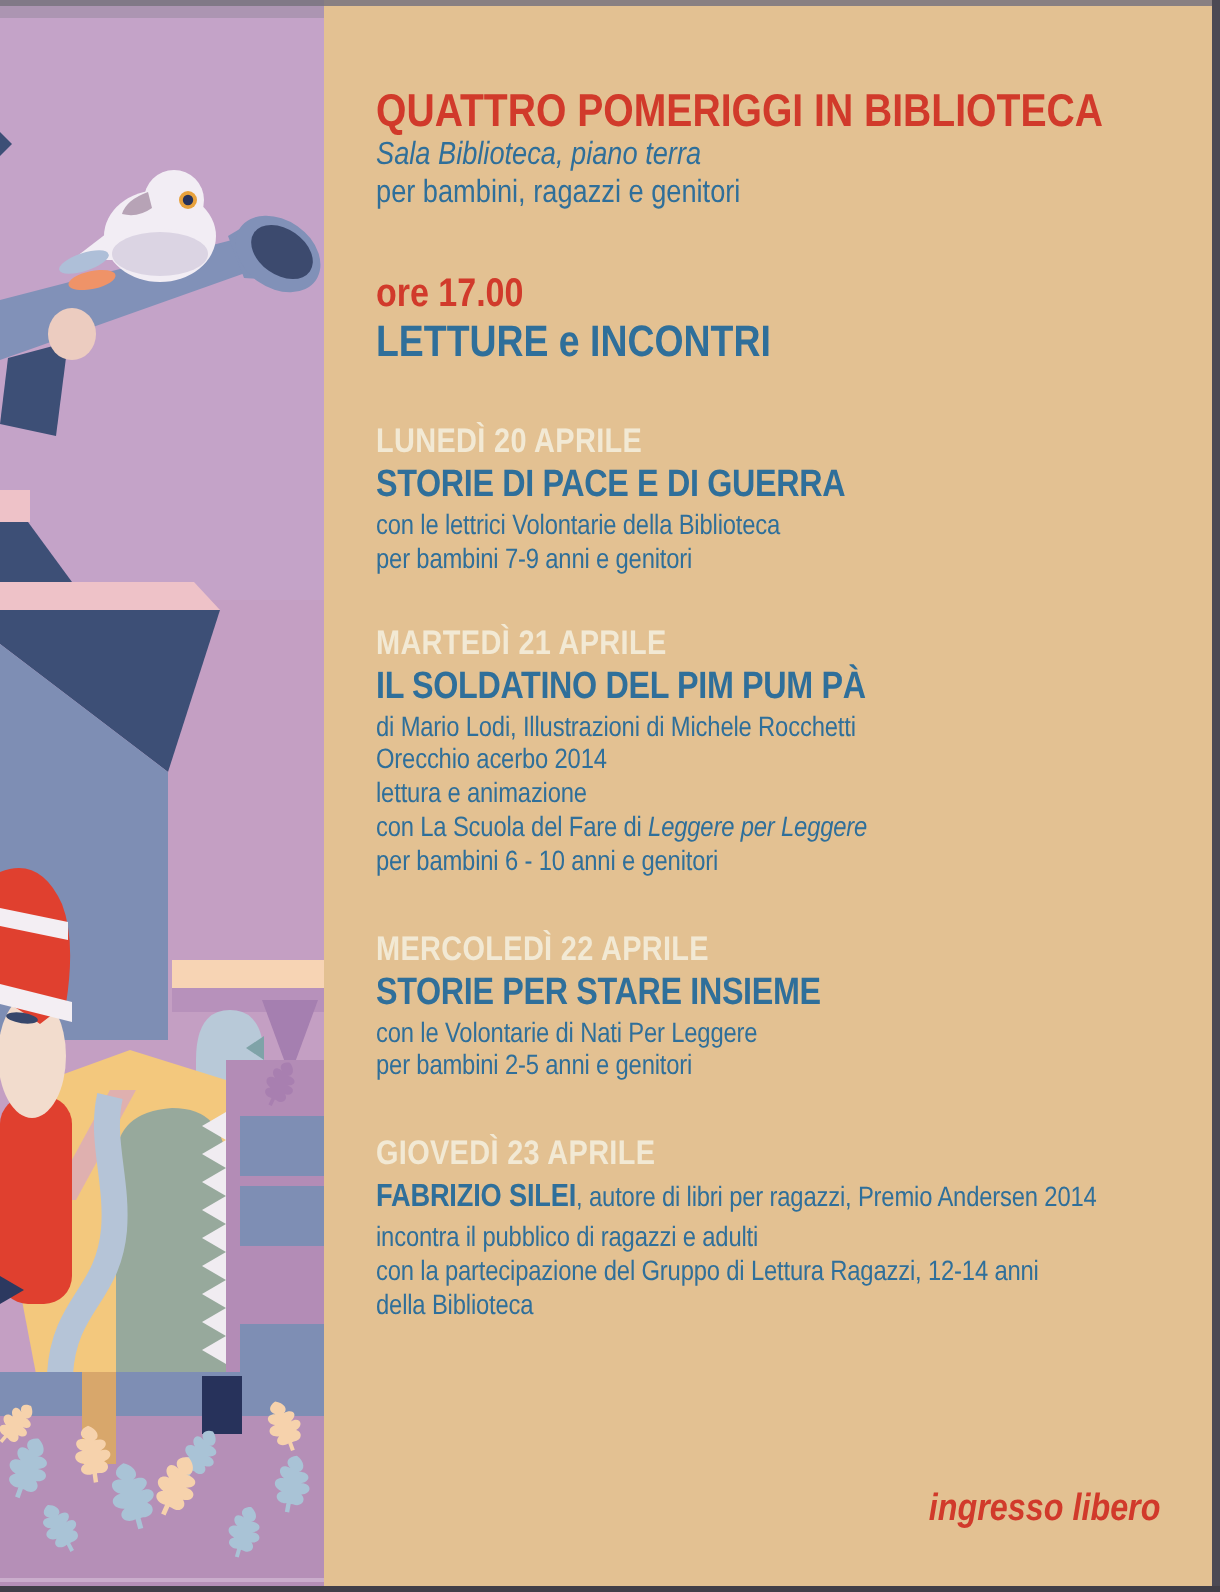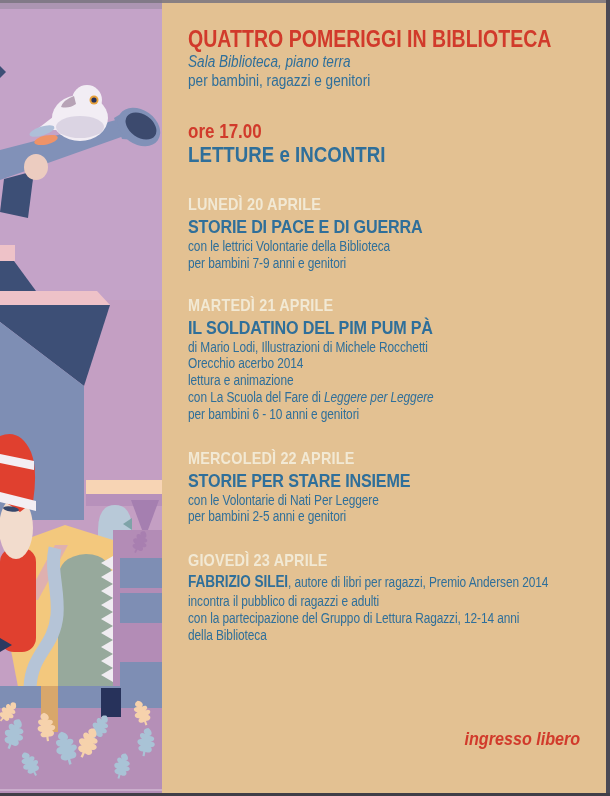--- a/index.html
+++ b/index.html
@@ -6,21 +6,21 @@
   .poster{
     position:relative;width:610px;height:796px;overflow:hidden;
     font-family:"Liberation Sans",sans-serif;
     background:var(--background-tan,#e3c192);
   }
   
   .illustration{position:absolute;left:0;top:0;width:162px;height:796px;}
   .illustration svg{display:block;width:162px;height:796px;}
   
   .content{
-    position:absolute;left:162px;top:0;width:448px;height:648px;
+    position:absolute;left:162px;top:16px;width:448px;height:648px;
     background:var(--background-tan,#e3c192);
   }
   .content-inner{
     position:absolute;left:26px;top:26px;width:480px;
     transform:scaleX(0.85);transform-origin:0 0;
     color:var(--text-teal,#2f6f9a);
   }
   .title{
     font-size:23px;font-weight:bold;line-height:26px;margin:0;
     color:var(--title-red,#d13a2b);letter-spacing:0;

